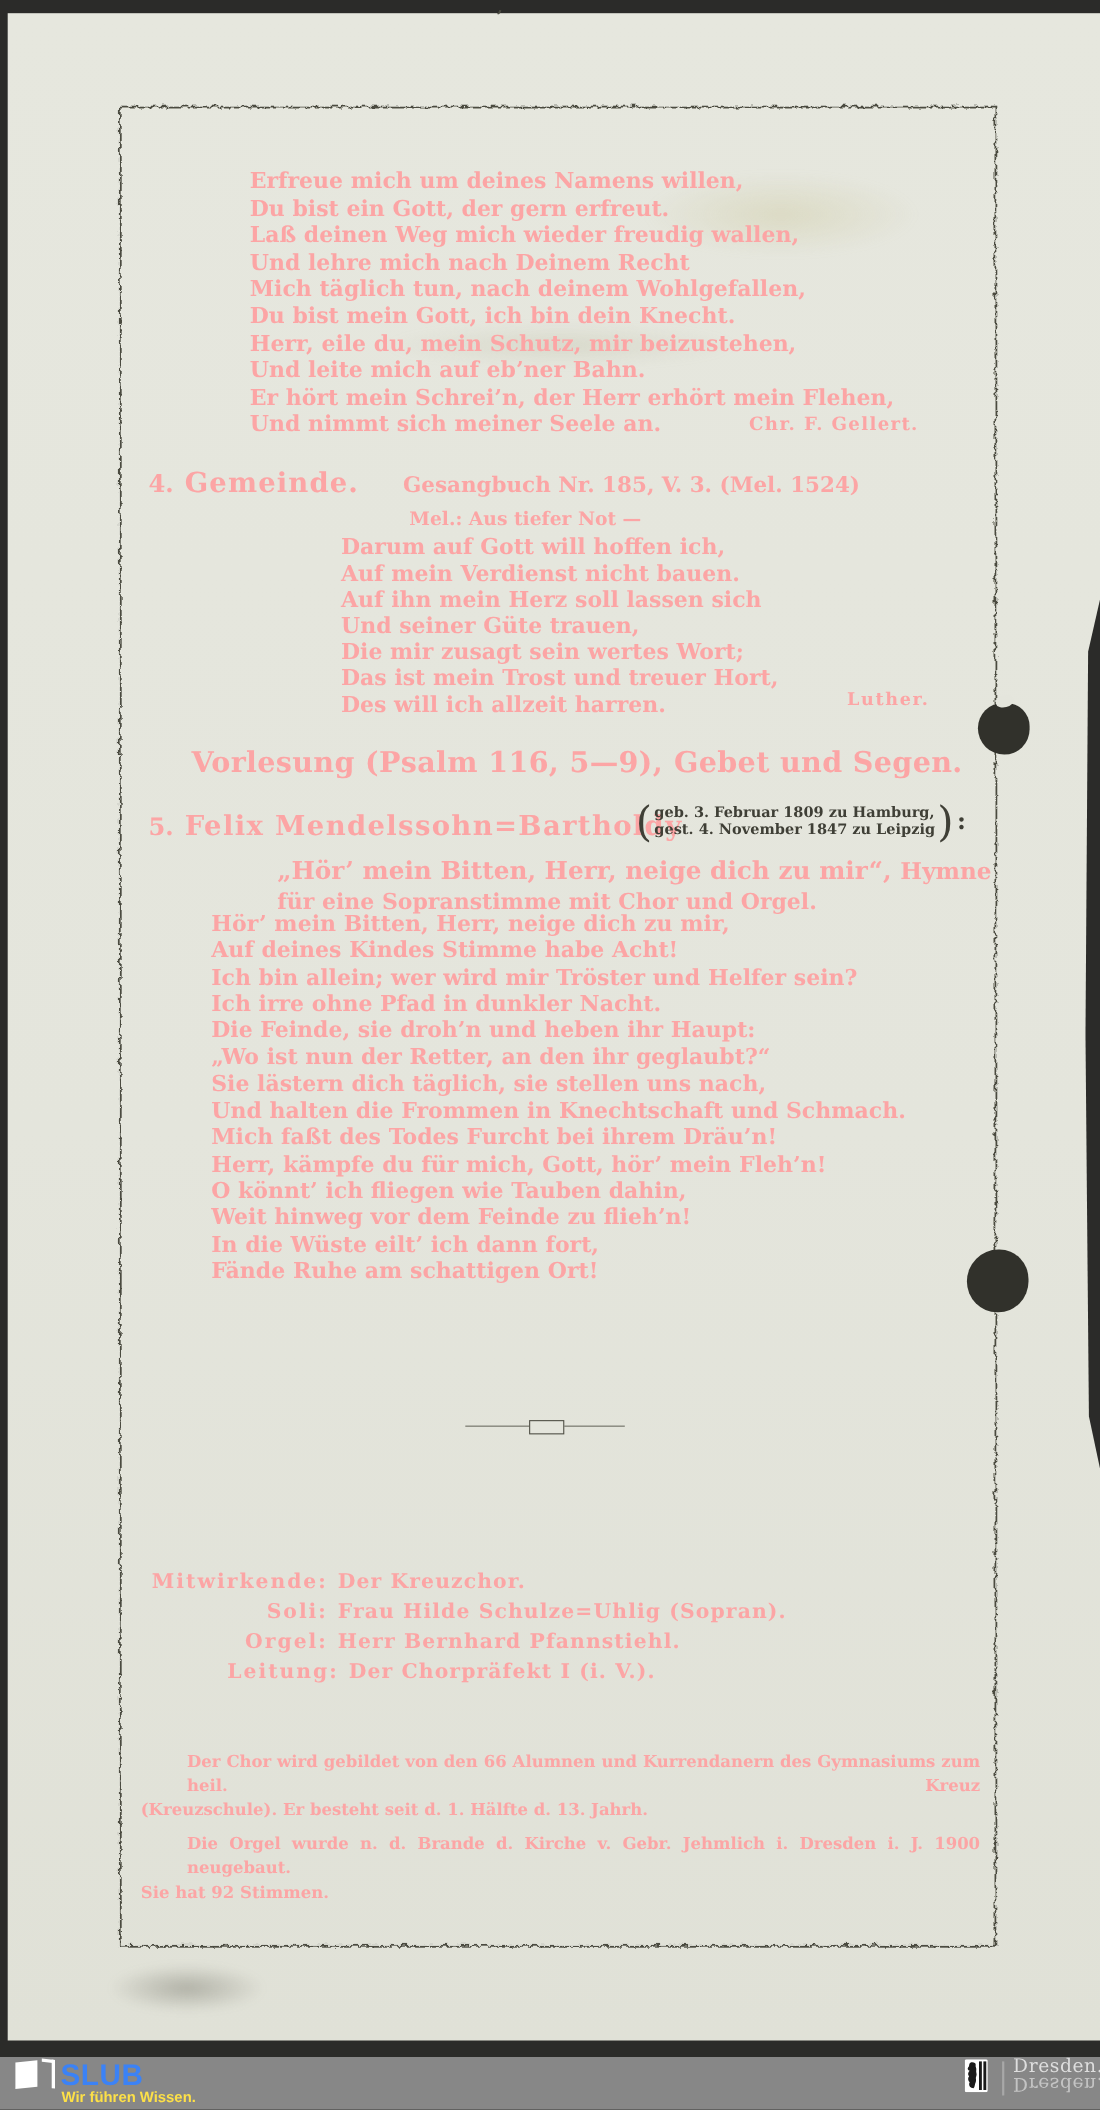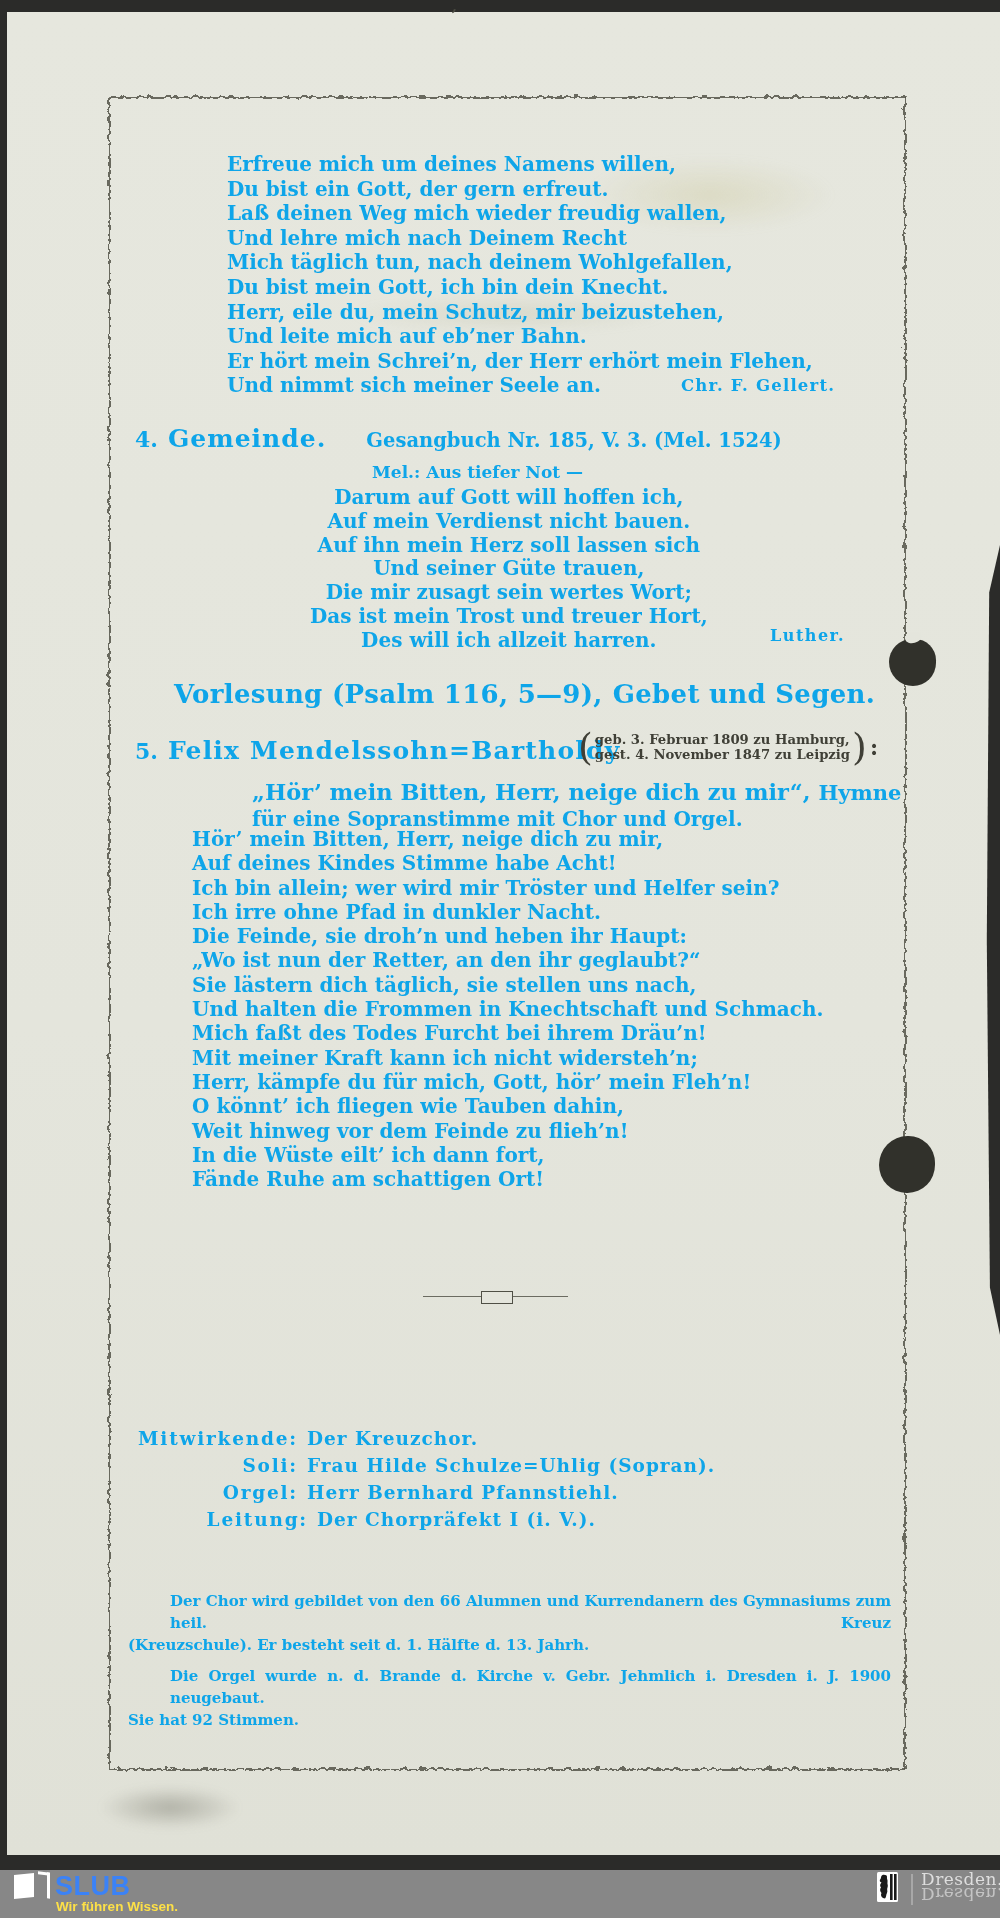--- a/index.html
+++ b/index.html
@@ -11,30 +11,30 @@
     position:absolute;left:7px;top:12px;width:993px;height:1843px;
     background:linear-gradient(180deg,#e6e7de 0%,#e4e5dc 55%,#e0e1d7 100%);
   }
   
   .edge-wedge{
     position:absolute;right:0;top:545px;width:24px;height:790px;background:#2b2b29;
     clip-path:polygon(100% 0, 55% 6%, 45% 50%, 58% 94%, 100% 100%);
   }
   .frame-svg{position:absolute;left:100px;top:88px;}
   
-  .frak{font-weight:bold;color:#0ea5e9;}
+  .frak{font-weight:bold;color:#fca5a5;}
   .poem{position:absolute;font-size:20px;line-height:24.6px;}
   .gellert{left:227px;top:152px;}
   .gellert-attr{position:absolute;left:681px;top:376px;font-size:16.5px;letter-spacing:1.2px;}
   .sec4-head{position:absolute;left:135px;top:424px;display:flex;align-items:baseline;}
   .sec-num{font-size:22px;}
   .sec4-title{font-size:25px;letter-spacing:1px;margin-left:10px;}
   .sec4-ref{font-size:19.5px;margin-left:40px;}
   .mel-line{position:absolute;left:372px;top:462px;font-size:17px;text-align:center;}
-  .gemeinde-verse{left:310px;top:486px;line-height:23.8px;text-align:center;}
+  .gemeinde-verse{left:310px;top:486px;line-height:23.8px;}
   .luther-attr{position:absolute;left:770px;top:626px;font-size:16px;letter-spacing:1.5px;}
   .vorlesung{position:absolute;left:174px;top:679px;font-size:26px;letter-spacing:.3px;}
   .vorlesung .p2{margin-left:10px;}
   .sec5-head{position:absolute;left:135px;top:736px;display:flex;align-items:baseline;}
   .sec5-name{font-size:25px;letter-spacing:1.2px;margin-left:10px;}
   .dates{position:absolute;left:578px;top:728px;display:flex;align-items:center;color:#3f3f36;}
   .paren{font-size:38px;font-weight:400;line-height:38px;}
   .dates-lines{display:flex;flex-direction:column;font-size:13.2px;line-height:15.5px;font-weight:bold;margin:0 2px;}
   .dates-colon{font-size:22px;font-weight:bold;margin-left:3px;}
   .work-title{position:absolute;left:252px;top:779px;font-size:22.5px;}
@@ -153,21 +153,20 @@
 <div class="poem hymn frak">
   <div>Hör’ mein Bitten, Herr, neige dich zu mir,</div>
   <div>Auf deines Kindes Stimme habe Acht!</div>
   <div>Ich bin allein; wer wird mir Tröster und Helfer sein?</div>
   <div>Ich irre ohne Pfad in dunkler Nacht.</div>
   <div>Die Feinde, sie droh’n und heben ihr Haupt:</div>
   <div>„Wo ist nun der Retter, an den ihr geglaubt?“</div>
   <div>Sie lästern dich täglich, sie stellen uns nach,</div>
   <div>Und halten die Frommen in Knechtschaft und Schmach.</div>
   <div>Mich faßt des Todes Furcht bei ihrem Dräu’n!</div>
-  <div>Mit meiner Kraft kann ich nicht widersteh’n;</div>
   <div>Herr, kämpfe du für mich, Gott, hör’ mein Fleh’n!</div>
   <div>O könnt’ ich fliegen wie Tauben dahin,</div>
   <div>Weit hinweg vor dem Feinde zu flieh’n!</div>
   <div>In die Wüste eilt’ ich dann fort,</div>
   <div>Fände Ruhe am schattigen Ort!</div>
 </div>
 
 <div class="divider-line"></div>
 <div class="divider-box"></div>
 

